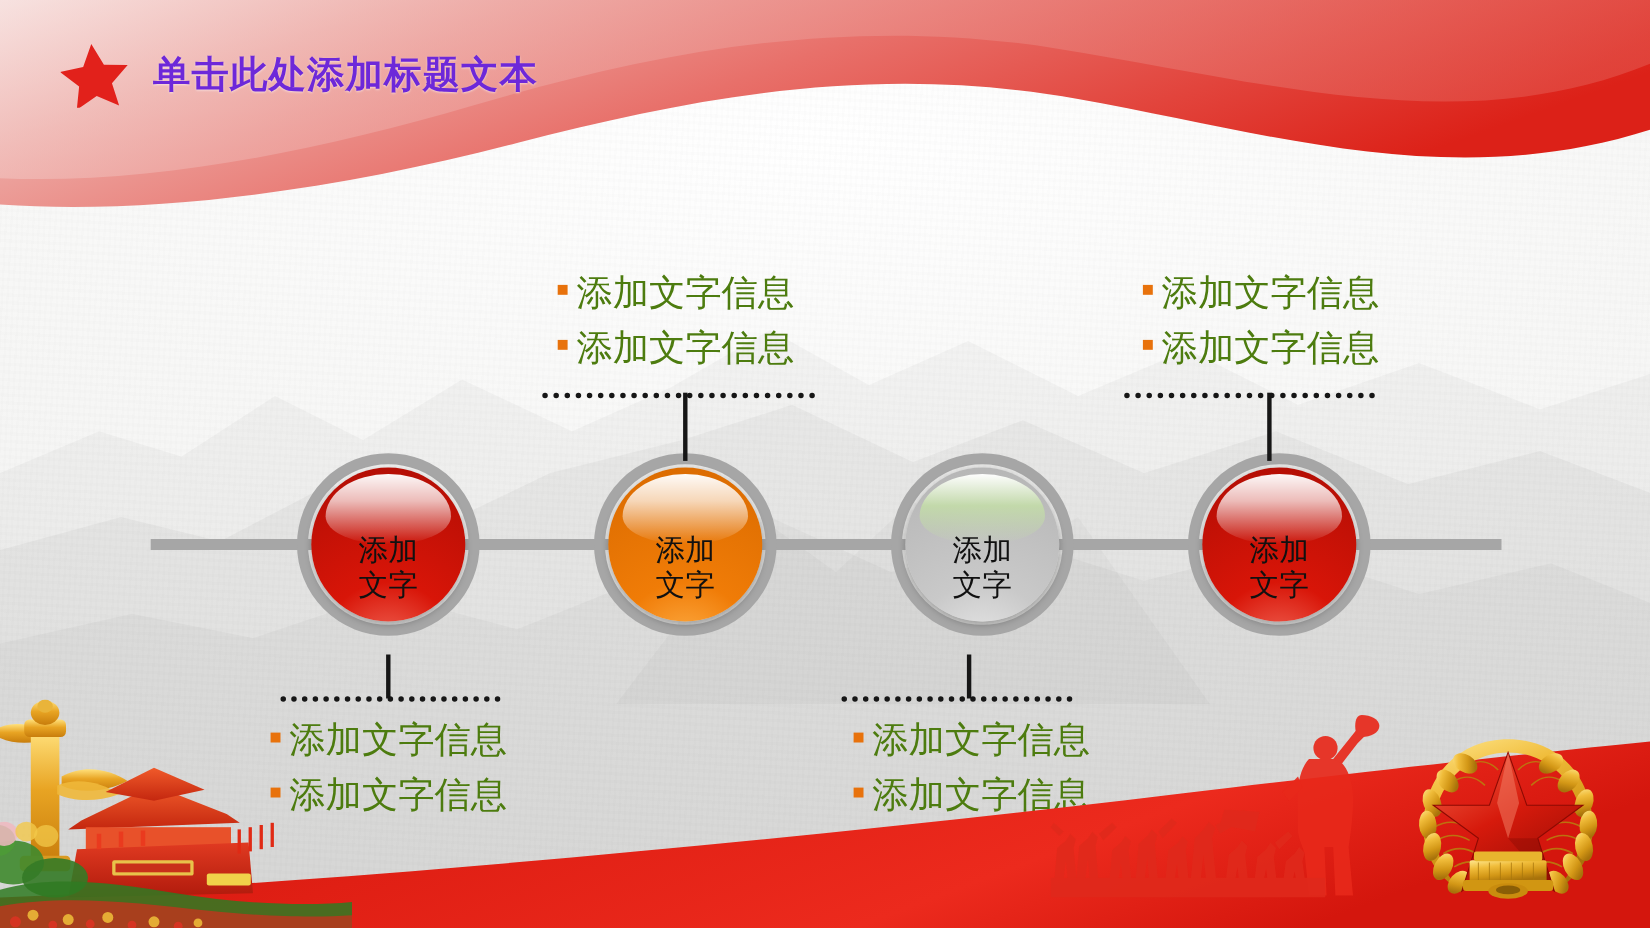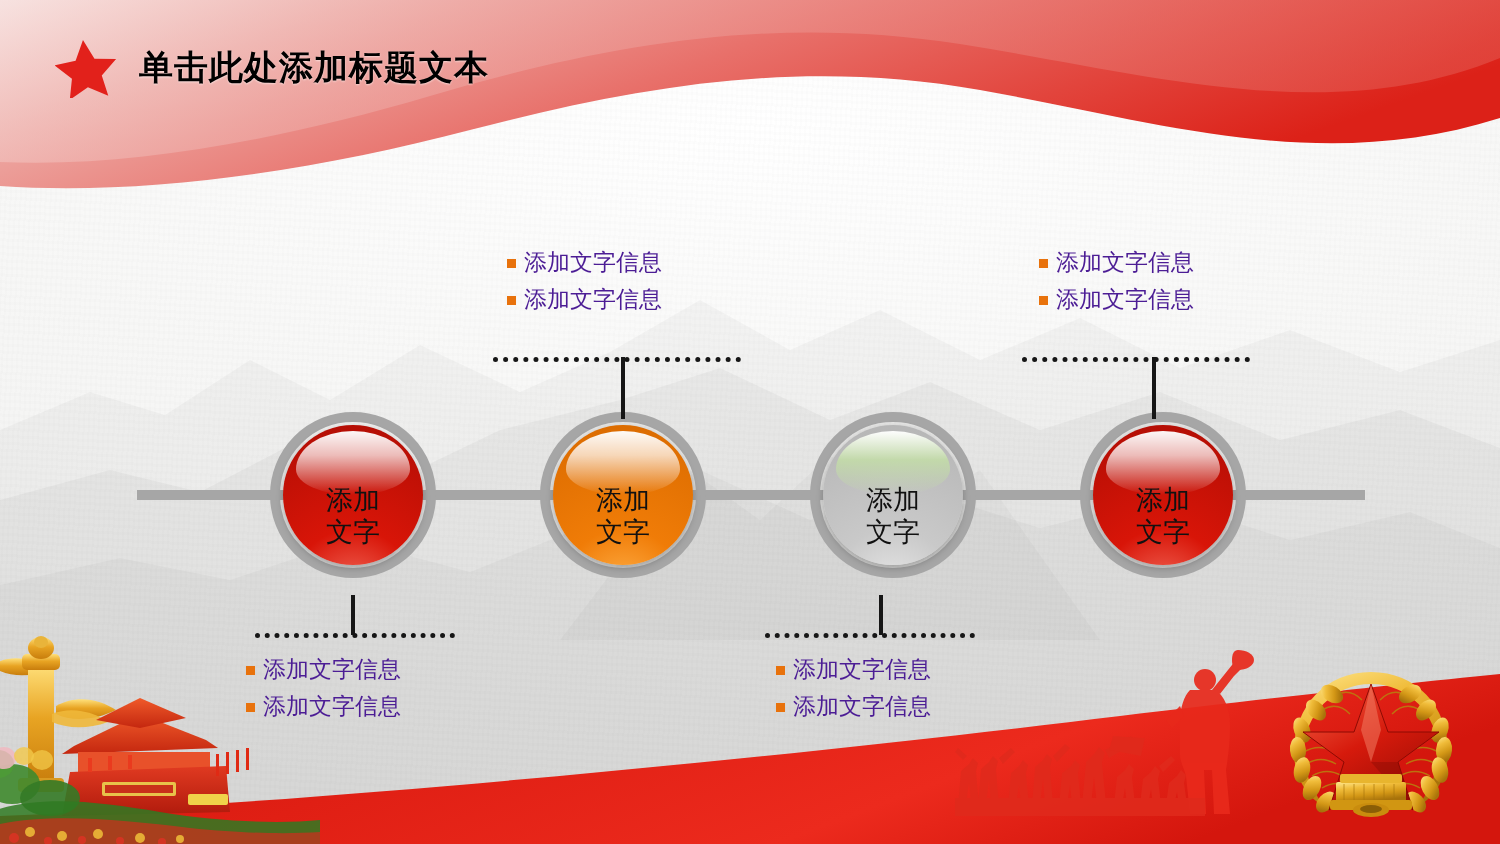--- a/index.html
+++ b/index.html
@@ -27,21 +27,21 @@
     opacity:.8;
   }
 
   .top-wave{position:absolute;left:0;top:0;width:1500px;height:230px;}
   .bottom-band{position:absolute;left:0;bottom:0;width:1500px;height:180px;}
 
   
   .header{position:absolute;left:55px;top:38px;display:flex;align-items:center;gap:22px;}
   .star-icon{width:62px;height:60px;display:block;}
   .slide-title{
-    font-size:34px;font-weight:bold;color:#000000;
+    font-size:34px;font-weight:bold;color:#6d28d9;
     letter-spacing:1px;white-space:nowrap;
     text-shadow:0 1px 2px rgba(255,255,255,.55);
   }
 
   
   .track{position:absolute;left:137px;top:490px;width:1228px;height:10px;background:#a6a6a6;}
 
   .node{position:absolute;width:140px;height:140px;}
   .ring{
     position:absolute;left:-13px;top:-13px;width:166px;height:166px;
@@ -80,22 +80,22 @@
     border-top:5px dotted #161616;
   }
 
   
   .callout{position:absolute;}
   .line{display:flex;align-items:flex-start;gap:8px;margin-bottom:8px;}
   .bullet{
     width:9px;height:9px;background:#e8720c;flex:0 0 auto;margin-top:11px;
   }
   .line-text{
-    font-size:23px;line-height:1.28;color:#4c1d95;white-space:nowrap;
-    font-family:Liberation Serif, serif;
+    font-size:33px;line-height:1.28;color:#4d7c0f;white-space:nowrap;
+    font-family:Liberation Mono, monospace;
   }
 
   
   .deco{position:absolute;}
 </style>
 </head>
 <body>
 
 <div id="slide">
 

